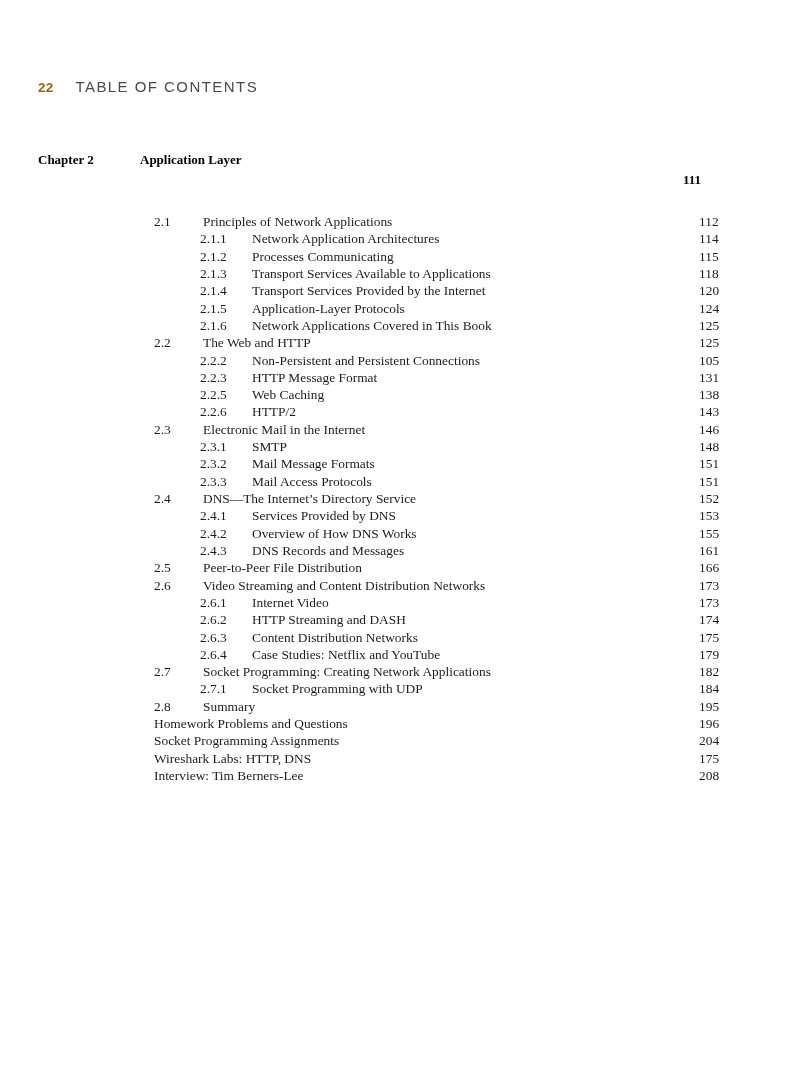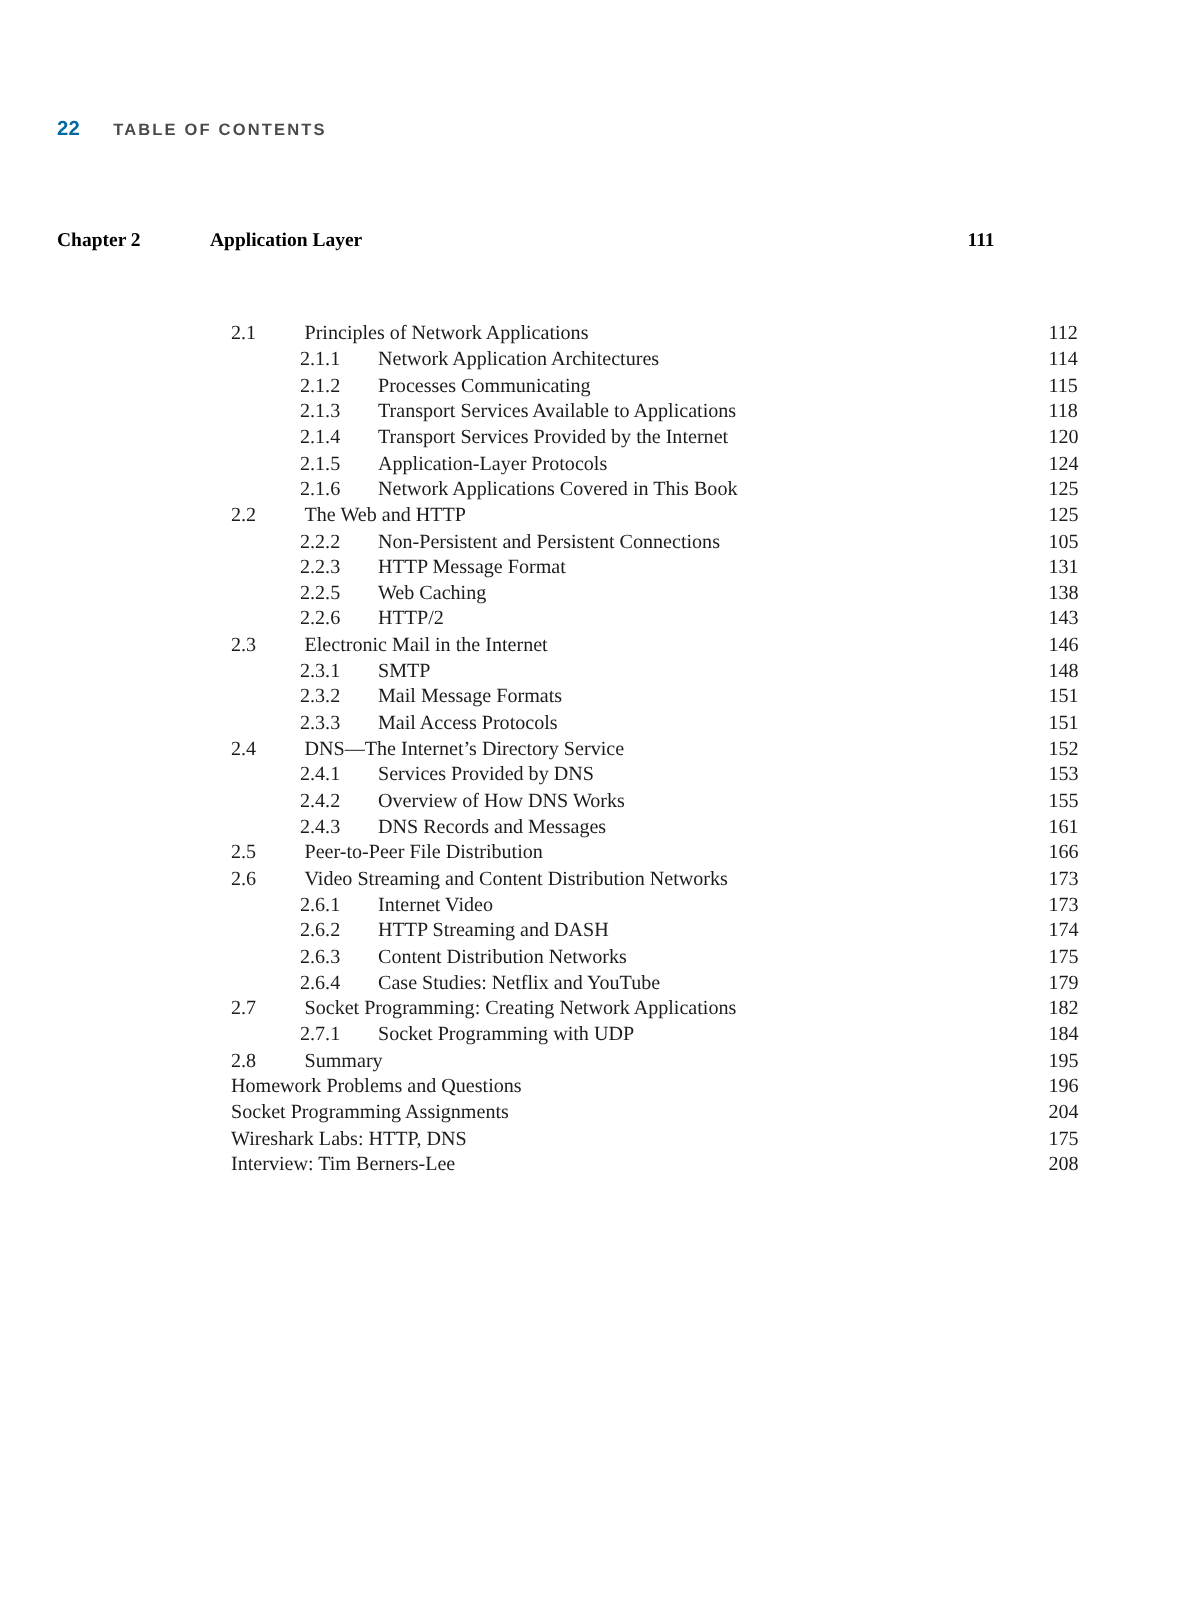--- a/index.html
+++ b/index.html
@@ -24,27 +24,27 @@
     left: 38px;
     top: 78px;
     height: 18px;
     display: flex;
     align-items: baseline;
   }
   .folio {
     font-family: "Liberation Sans", sans-serif;
     font-weight: bold;
     font-size: 13.5px;
-    color: #0369a1;
+    color: #a16207;
     letter-spacing: 0.2px;
   }
   .head-label {
     font-family: "Liberation Sans", sans-serif;
-    font-weight: bold;
-    font-size: 11px;
+    font-weight: normal;
+    font-size: 15px;
     color: #4a4a4a;
     letter-spacing: 1.45px;
     margin-left: 22px;
     white-space: nowrap;
   }
 
   
   .chapter-line {
     position: absolute;
     left: 38px;
@@ -59,21 +59,21 @@
     top: 0;
     font-family: "Liberation Serif", serif;
     font-weight: bold;
     font-size: 13px;
     color: #000000;
     white-space: nowrap;
     line-height: 22px;
   }
   .chapter-label { left: 0px; }
   .chapter-title { left: 102px; }
-  .chapter-page  { left: 607px; }
+  .chapter-page  { left: 645px; margin-top: 20px; }
 
   
   .toc {
     position: absolute;
     left: 16px;
     top: 177px;
     width: 800px;
     margin-top: 36px;
   }
   .toc-row {

